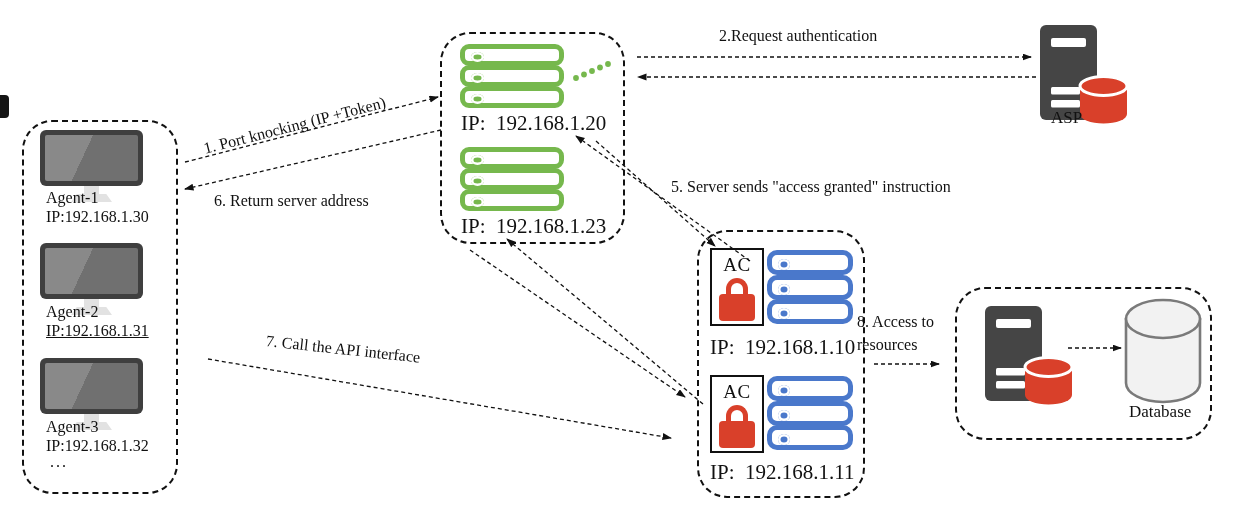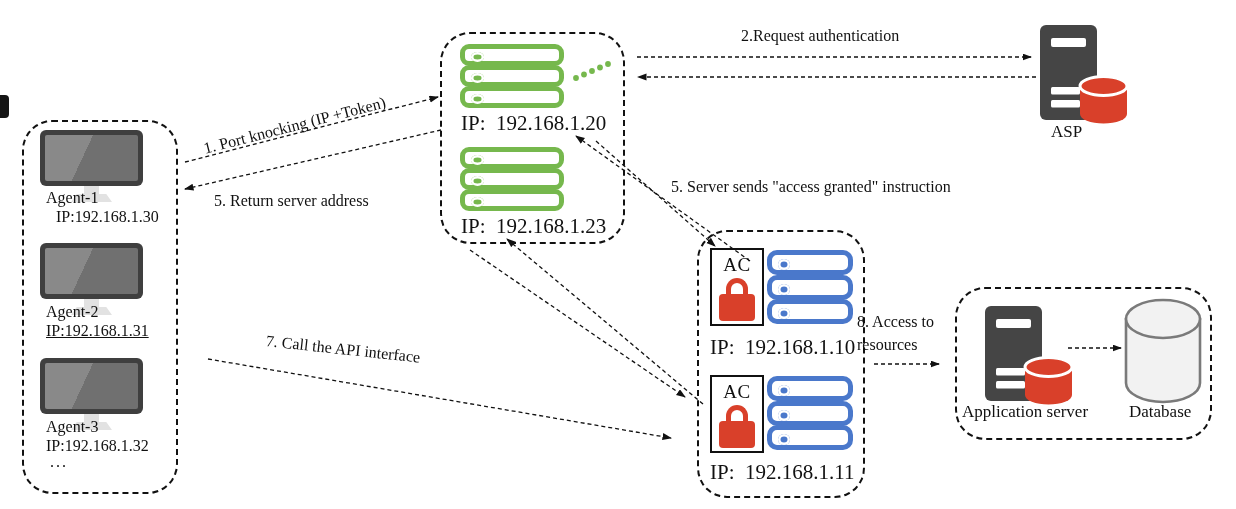--- a/index.html
+++ b/index.html
@@ -57,21 +57,21 @@
   <div class="dashed-box" style="left:22px;top:120px;width:156px;height:374px;"></div>
 
   <div class="monitor" style="left:40px;top:130px;">
     <div class="frame">
         <div class="screen"></div>
       </div>
       <div class="neck"></div>
       <div class="base"></div>
   </div>
   <div class="lbl" style="left:46px;top:188px;">Agent-1</div>
-  <div class="lbl" style="left:56px;top:207px;font-family:Liberation Serif, serif;">IP:192.168.1.30</div>
+  <div class="lbl" style="left:46px;top:207px;font-family:Liberation Serif, serif;">IP:192.168.1.30</div>
 
   <div class="monitor" style="left:40px;top:243px;">
     <div class="frame">
         <div class="screen"></div>
       </div>
       <div class="neck"></div>
       <div class="base"></div>
   </div>
   <div class="lbl" style="left:46px;top:302px;">Agent-2</div>
   <div class="lbl" style="left:46px;top:321px;text-decoration:underline;">IP:192.168.1.31</div>
@@ -116,21 +116,21 @@
   <div class="lbl small" style="left:461px;top:213px;">IP:  192.168.1.23</div>
 
   <svg class="icon-svg" style="left:1040px;top:25px;" width="92" height="100" viewBox="0 0 92 100">
     <rect x="0" y="0" width="57" height="95" rx="6" fill="#454545"></rect>
     <rect x="11" y="13" width="35" height="9" rx="2" fill="#fff"></rect>
     <rect x="11" y="62" width="29" height="7.5" rx="1.5" fill="#fff"></rect>
     <rect x="11" y="75" width="29" height="7.5" rx="1.5" fill="#fff"></rect>
     <path d="M40,61 v28 a23.5,9.5 0 0 0 47,0 v-28 z" fill="#d9402a"></path>
     <ellipse cx="63.5" cy="61" rx="23.5" ry="9.5" fill="#d9402a" stroke="#ffffff" stroke-width="3"></ellipse>
   </svg>
-  <div class="lbl caption" style="left:1051px;top:121px;">ASP</div>
+  <div class="lbl caption" style="left:1051px;top:107px;">ASP</div>
 
   <div class="dashed-box" style="left:697px;top:230px;width:168px;height:268px;"></div>
 
   <div class="acbox" style="left:710px;top:248px;">
     <div class="ac-label">AC</div>
     <div class="lock">
         <div class="shackle"></div>
         <div class="lockbody"></div>
       </div>
   </div>
@@ -170,32 +170,31 @@
   <div class="dashed-box" style="left:955px;top:287px;width:257px;height:153px;"></div>
 
   <svg class="icon-svg" style="left:985px;top:306px;" width="92" height="100" viewBox="0 0 92 100">
     <rect x="0" y="0" width="57" height="95" rx="6" fill="#454545"></rect>
     <rect x="11" y="13" width="35" height="9" rx="2" fill="#fff"></rect>
     <rect x="11" y="62" width="29" height="7.5" rx="1.5" fill="#fff"></rect>
     <rect x="11" y="75" width="29" height="7.5" rx="1.5" fill="#fff"></rect>
     <path d="M40,61 v28 a23.5,9.5 0 0 0 47,0 v-28 z" fill="#d9402a"></path>
     <ellipse cx="63.5" cy="61" rx="23.5" ry="9.5" fill="#d9402a" stroke="#ffffff" stroke-width="3"></ellipse>
   </svg>
-  <div class="lbl caption" style="left:962px;top:401px;">Application server</div>
 
   <svg class="icon-svg" style="left:1124px;top:298px;" width="78" height="108" viewBox="0 0 78 108">
     <path d="M2,21 v64 a37,19 0 0 0 74,0 v-64 z" fill="#f2f2f2" stroke="#7a7a7a" stroke-width="2.6"></path>
     <ellipse cx="39" cy="21" rx="37" ry="19" fill="#f2f2f2" stroke="#7a7a7a" stroke-width="2.6"></ellipse>
   </svg>
   <div class="lbl caption" style="left:1129px;top:401px;">Database</div>
 
   <div class="lbl" style="left:204px;top:139px;transform:rotate(-14.4deg);transform-origin:0 50%;">1. Port knocking (IP +Token)</div>
-  <div class="lbl" style="left:741px;top:26px;">2.Request authentication</div>
+  <div class="lbl" style="left:719px;top:26px;">2.Request authentication</div>
   <div class="lbl" style="left:671px;top:177px;">5. Server sends "access granted" instruction</div>
-  <div class="lbl" style="left:214px;top:191px;">5. Return server address</div>
+  <div class="lbl" style="left:214px;top:191px;">6. Return server address</div>
   <div class="lbl" style="left:267px;top:331px;transform:rotate(6.2deg);transform-origin:0 0;">7. Call the API interface</div>
   <div class="lbl" style="left:857px;top:312px;">8. Access to</div>
   <div class="lbl" style="left:857px;top:335px;">resources</div>
 
   <svg id="arrow-overlay" width="1236" height="509" viewBox="0 0 1236 509">
     <defs>
       <marker id="ah" markerWidth="10" markerHeight="8" refX="8.5" refY="3.5" orient="auto" markerUnits="userSpaceOnUse">
         <path d="M0,0 L9.5,3.5 L0,7 z" fill="#111"></path>
       </marker>
     </defs>

